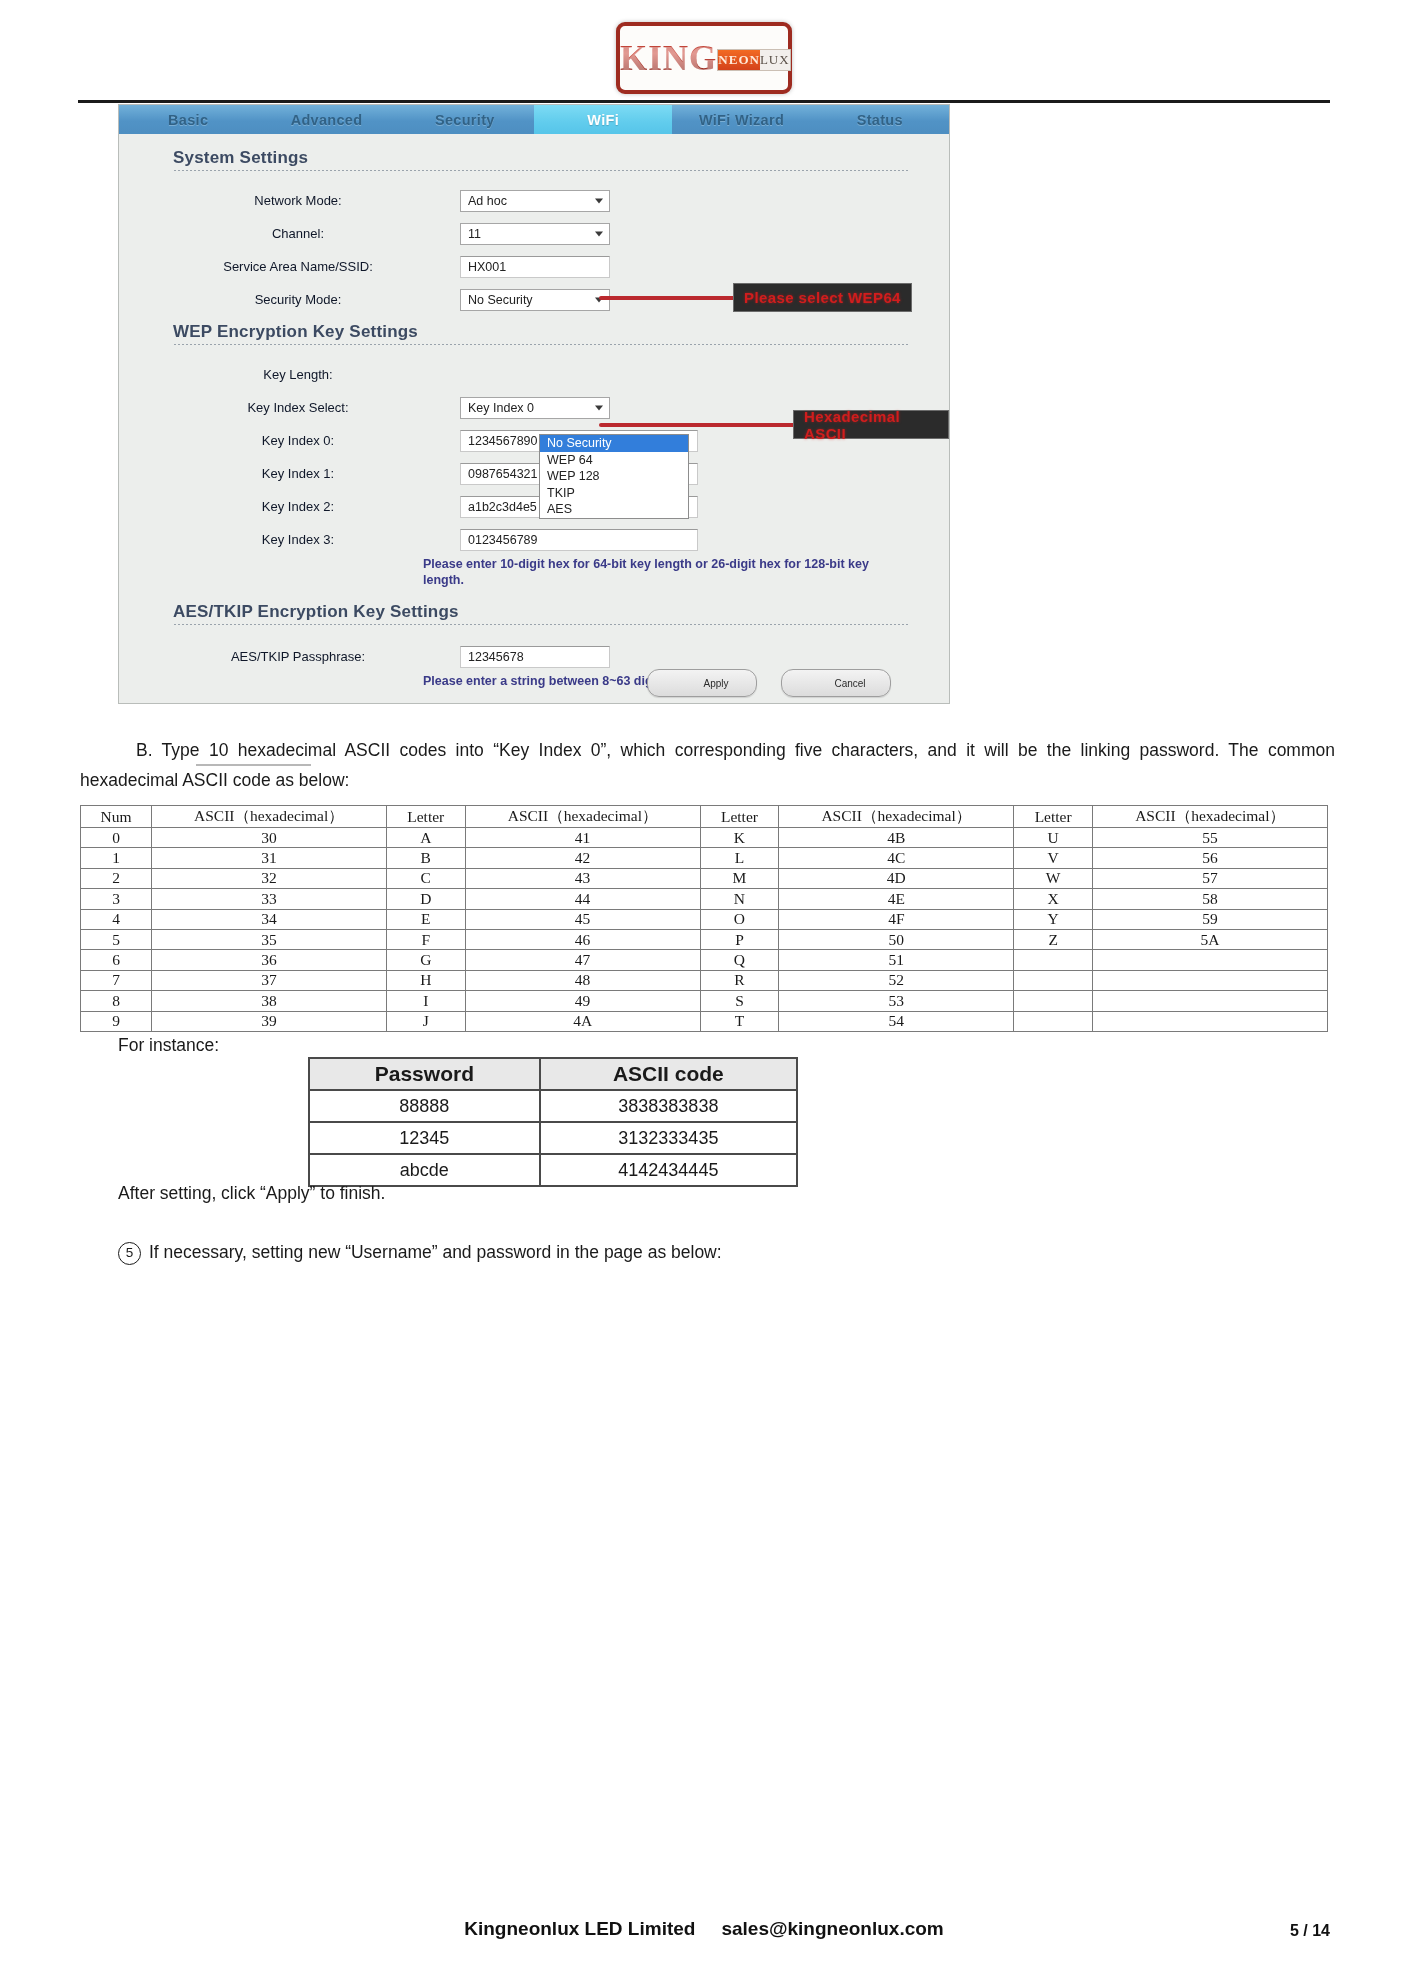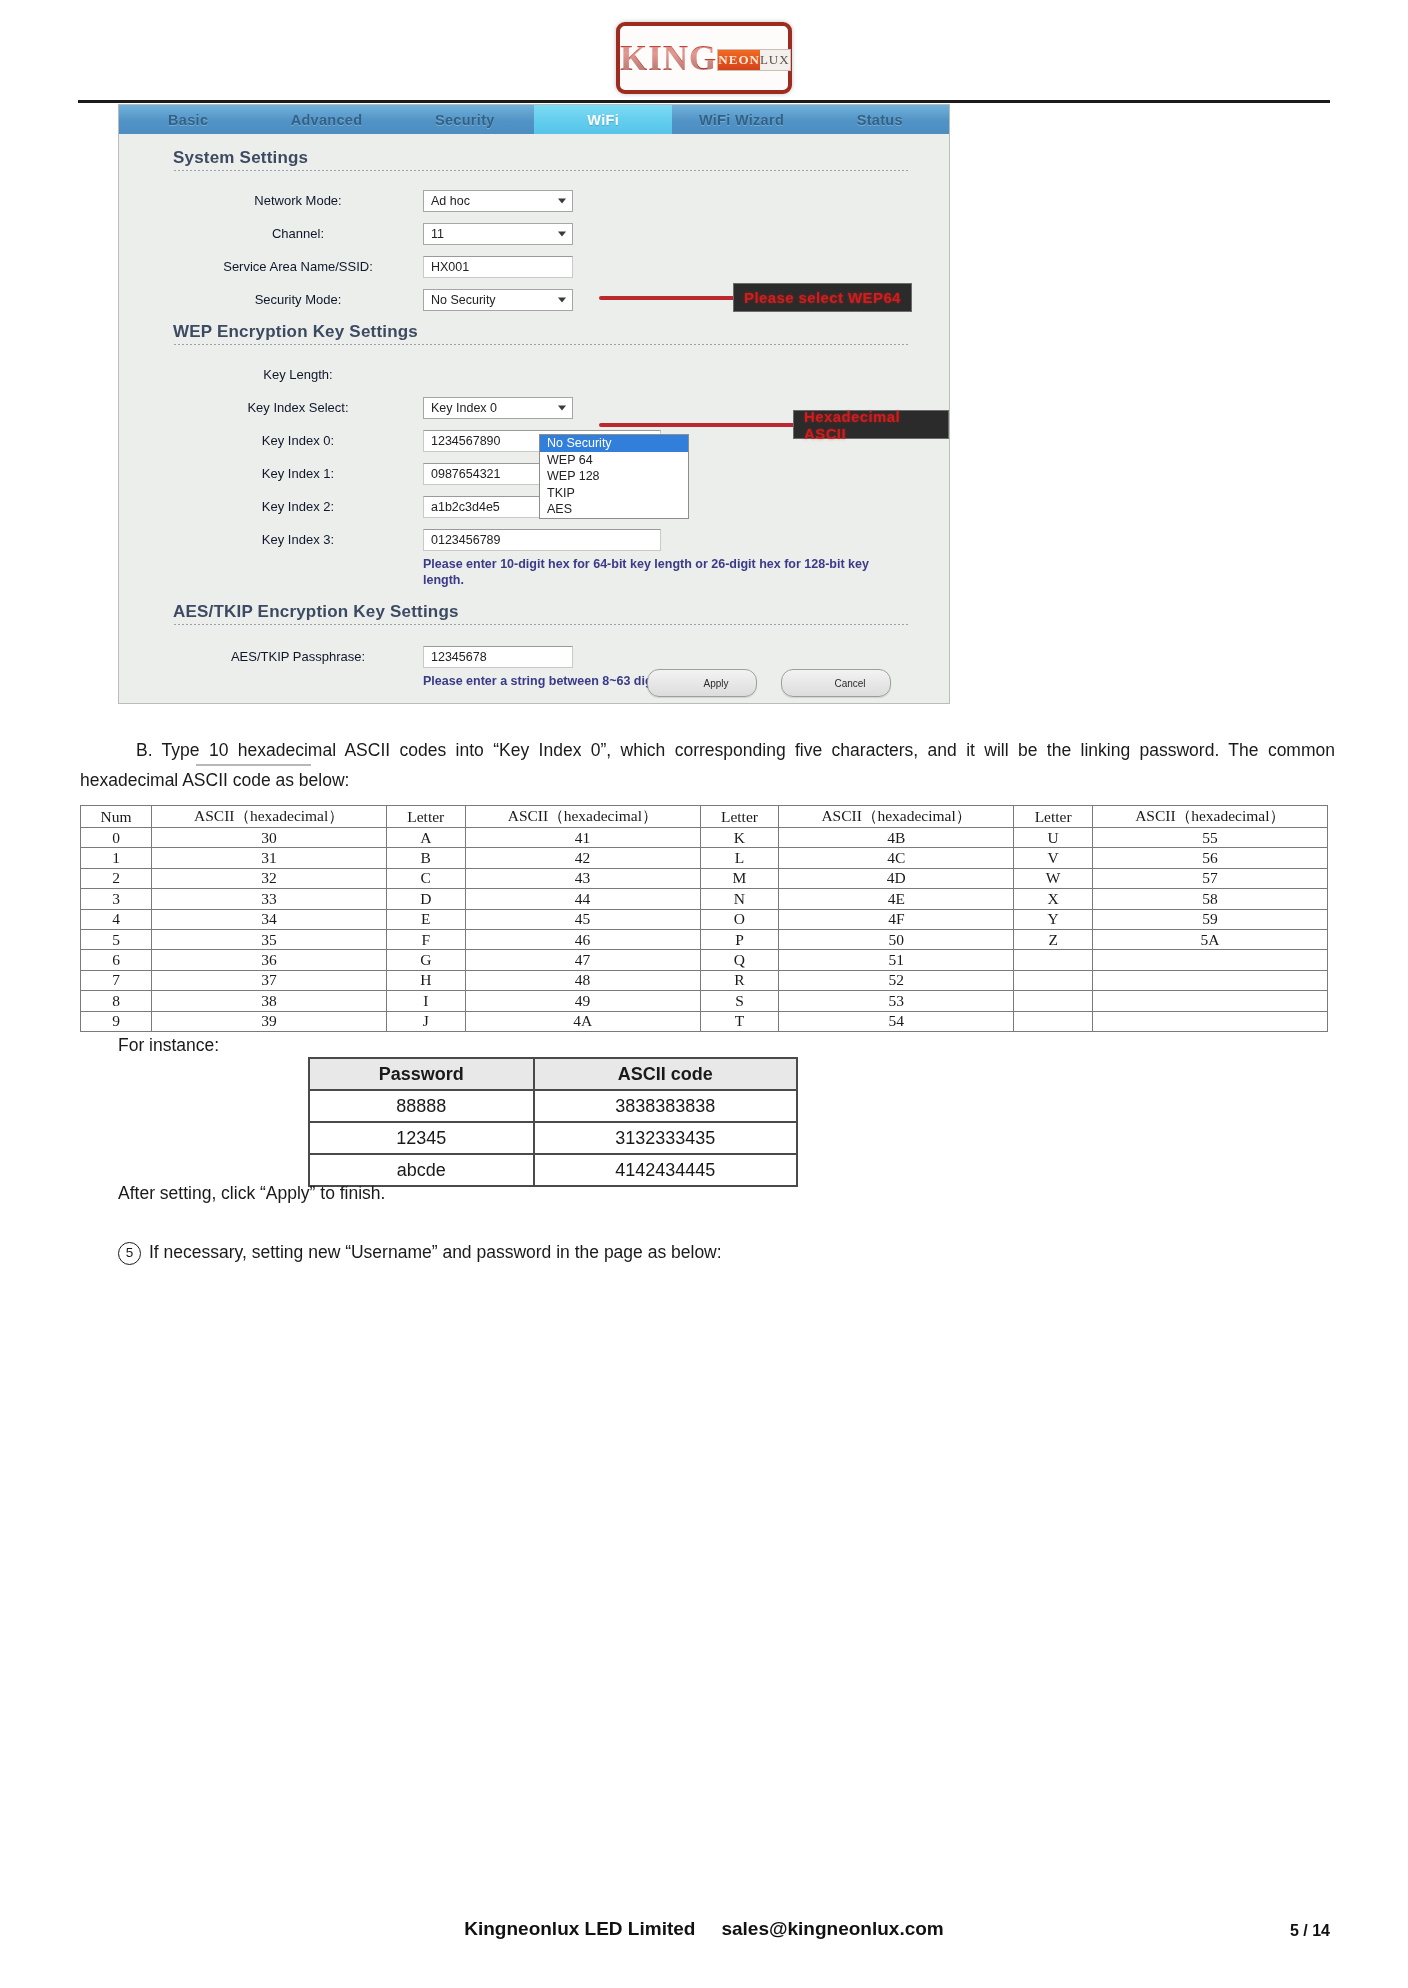--- a/index.html
+++ b/index.html
@@ -62,21 +62,21 @@
     margin:0 40px 0 54px;font-size:17px;font-weight:bold;color:#3b4a63;
     letter-spacing:.2px;position:relative;padding-bottom:4px;
   }
   .sect-head .dots{
     position:absolute;left:0;right:0;bottom:0;height:3px;
     background-image:radial-gradient(circle,#9aa3ad 0.8px,transparent 1px);
     background-size:4px 3px;background-repeat:repeat-x;
   }
   .frow{display:flex;align-items:center;margin:0 0 0 54px;height:33px;}
   .flabel{width:250px;font-size:13px;color:#0f172a;text-align:center;}
-  .fctl{position:relative;}
+  .fctl{position:relative;margin-left:37px;}
   .fsel{
     width:150px;height:22px;background:#ffffff;border:1px solid #a6a6a6;
     box-sizing:border-box;font-size:12.5px;color:#222;display:flex;align-items:center;
     padding-left:7px;position:relative;
   }
   .fsel .arrow{
     position:absolute;right:6px;top:50%;transform:translateY(-50%);
     width:0;height:0;border-left:4px solid transparent;border-right:4px solid transparent;
     border-top:5px solid #3a3a3a;
   }
@@ -135,21 +135,21 @@
   .c-hex{width:240px;}
   .c-let{width:80px;}
 
   
   #para-inst{left:118px;top:1030px;}
   .pw-tbl{
     position:absolute;left:308px;top:1057px;width:490px;border-collapse:collapse;
     font-size:18px;color:#1a1a1a;
   }
   .pw-tbl th,.pw-tbl td{border:2px solid #4a4a4a;text-align:center;height:30px;padding:0;}
-  .pw-tbl th{background:#e8e8e8;font-weight:bold;font-size:18px;}
+  .pw-tbl th{background:#e8e8e8;font-weight:bold;font-size:21px;}
   #para-after{left:118px;top:1178px;}
   #para-5{left:118px;top:1237px;}
   .circ5{
     display:inline-block;width:21px;height:21px;border:1.6px solid #1a1a1a;border-radius:50%;
     font-size:13.5px;line-height:19px;text-align:center;vertical-align:1px;margin-right:8px;
   }
 
   
   .footer{
     position:absolute;left:0;bottom:48px;width:1408px;display:flex;justify-content:center;

